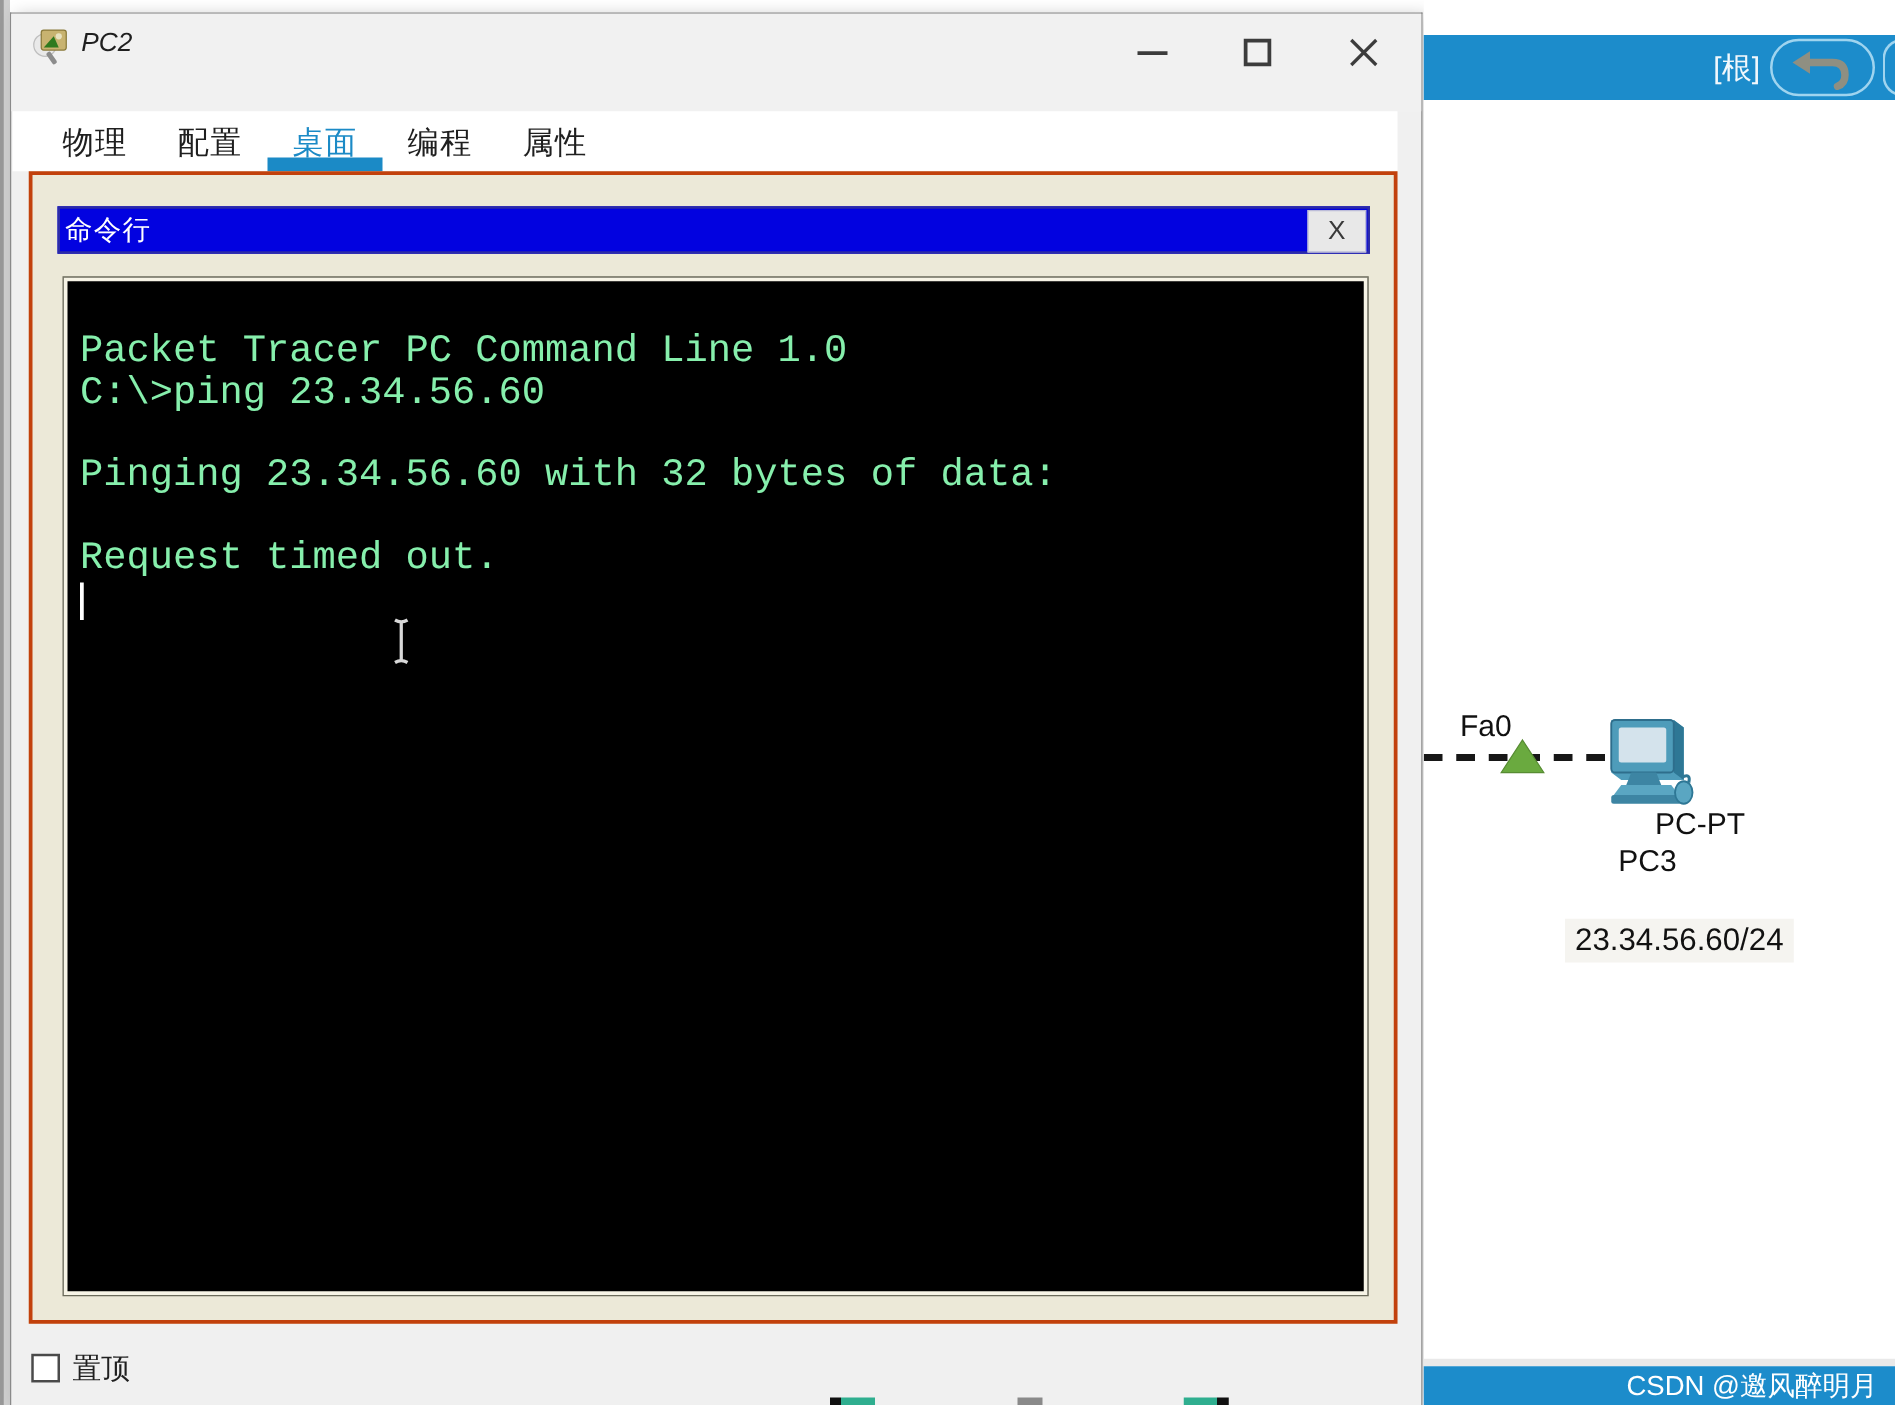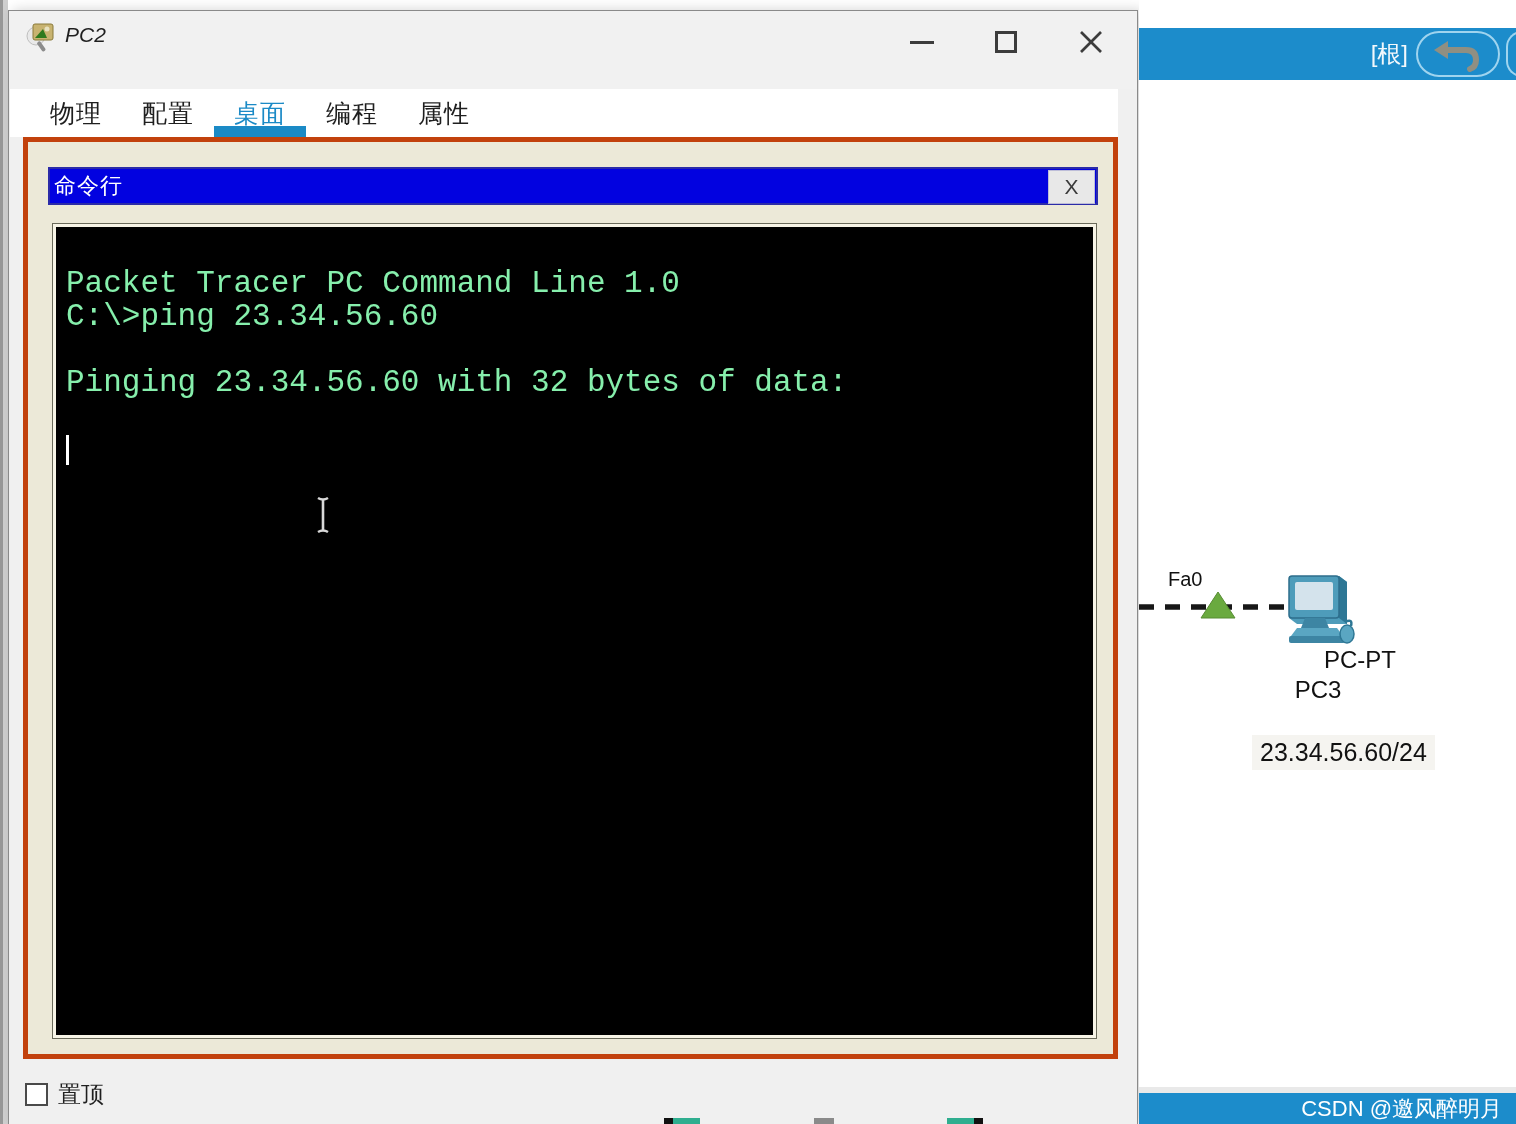--- a/index.html
+++ b/index.html
@@ -22,21 +22,21 @@
   .btn-max{left:973px;}
   .btn-close{left:1058px;}
   .glyph-min{width:24px;height:3px;background:#3c3c3c;}
   .glyph-max{width:22px;height:22px;border:3px solid #3c3c3c;box-sizing:border-box;}
 
   .tabbar{position:absolute;left:1px;top:78px;width:1108px;height:48px;background:#ffffff;display:flex;padding-left:20px;box-sizing:border-box;}
   .tab{position:relative;height:48px;display:flex;align-items:center;padding:0 20px;font-size:25px;color:#1f1f1f;letter-spacing:1px;cursor:default;}
   .tab--active{color:#1b8ac6;}
   .tab--active::after{content:"";position:absolute;left:0;bottom:-2px;width:100%;height:13px;background:#1b8ac6;}
 
-  .desktop-panel{position:absolute;left:14px;top:126px;width:1095px;height:922px;background:#ece9d8;border:5px solid #c2410c;box-sizing:border-box;padding-left:40px;}
+  .desktop-panel{position:absolute;left:14px;top:126px;width:1095px;height:922px;background:#ece9d8;border:3px solid #c2410c;box-sizing:border-box;padding-left:40px;}
 
   .cmd-header{position:absolute;left:20px;top:25px;width:1050px;height:38px;background:#0202e0;border:2px solid #2b2ba8;box-sizing:border-box;display:flex;align-items:center;}
   .cmd-title{color:#ffffff;font-size:22px;padding-left:4px;letter-spacing:1px;}
   .cmd-close{position:absolute;right:1px;top:1px;width:45px;height:32px;background:#e8e8e8;border:1px solid #bdbdd8;color:#3a3a3a;font-size:21px;display:flex;align-items:center;justify-content:center;cursor:default;}
 
   .terminal{position:absolute;left:25px;top:82px;width:1043px;height:814px;background:#000000;border:3px solid #f7f4e6;box-sizing:content-box;outline:1px solid #6a6a5a;
     font-family:"Liberation Mono","DejaVu Sans Mono",monospace;font-size:31px;line-height:33px;color:#86efac;padding:40px 0 0 10px;box-sizing:border-box;overflow:hidden;}
   .term-line{white-space:pre;min-height:33px;}
   .term-caret{display:inline-block;width:3px;height:30px;background:#ffffff;margin-top:3px;}
   .ibeam{position:absolute;left:258px;top:268px;}
@@ -45,21 +45,21 @@
   .pin-checkbox{width:23px;height:23px;background:#ffffff;border:2px solid #4a4a4a;box-sizing:border-box;}
   .pin-label{margin-left:10px;font-size:23px;color:#1f1f1f;}
 
   
   .right-panel{position:absolute;left:1139px;top:0;width:377px;height:1124px;background:#ffffff;}
   .pt-toolbar{position:absolute;left:0;top:28px;width:377px;height:52px;background:#1c8ccb;display:flex;align-items:center;justify-content:flex-end;}
   .root-label{color:#f2f8fc;font-size:24px;margin-right:8px;}
   .tb-btn{width:84px;height:46px;border:2px solid #9fd4ef;border-radius:24px;box-sizing:border-box;display:flex;align-items:center;justify-content:center;margin-right:6px;}
   .tb-btn--partial{width:16px;margin-right:-6px;border-right:none;border-radius:24px 0 0 24px;}
 
-  .port-label{position:absolute;left:1168px;top:568px;font-size:20px;color:#111111;}
+  .port-label{position:absolute;left:1168px;top:568px;font-size:24px;color:#111111;}
   .link-line{position:absolute;left:1139px;top:598px;}
   .link-arrow{position:absolute;left:1198px;top:590px;}
   .pc-icon{position:absolute;left:1281px;top:572px;}
   .device-model{position:absolute;left:1240px;top:646px;width:156px;text-align:right;font-size:24px;color:#111111;}
   .device-name{position:absolute;left:1240px;top:676px;width:156px;text-align:center;font-size:24px;color:#111111;}
   .device-ip{position:absolute;left:1252px;top:735px;padding:3px 8px;background:#f5f4f0;font-size:25px;color:#111111;}
 
   .bottom-bar{position:absolute;left:1139px;top:1093px;width:377px;height:31px;background:#1c8ccb;display:flex;align-items:center;justify-content:flex-end;}
   .watermark{color:#ffffff;font-size:22px;padding-right:14px;white-space:nowrap;}
   .bottom-bar-edge{position:absolute;left:1139px;top:1087px;width:377px;height:6px;background:#e9e9e9;}
@@ -119,20 +119,21 @@
         <span class="cmd-title">命令行</span>
         <div class="cmd-close">X</div>
       </div>
 
       <div class="terminal">
         <div class="term-line">Packet Tracer PC Command Line 1.0</div>
         <div class="term-line">C:\&gt;ping 23.34.56.60</div>
         <div class="term-line"></div>
         <div class="term-line">Pinging 23.34.56.60 with 32 bytes of data:</div>
         <div class="term-line"></div>
+        <div class="term-line">Request timed out.</div>
         <div class="term-line"><span class="term-caret"></span></div>
         <div class="ibeam">
           <svg width="18" height="40" viewBox="0 0 18 40">
             <line x1="9" y1="4" x2="9" y2="36" stroke="#d8d8d8" stroke-width="2.6"></line>
             <path d="M4 3 Q9 6 14 3" stroke="#d8d8d8" stroke-width="2.6" fill="none"></path>
             <path d="M4 37 Q9 34 14 37" stroke="#d8d8d8" stroke-width="2.6" fill="none"></path>
           </svg>
         </div>
       </div>
 

